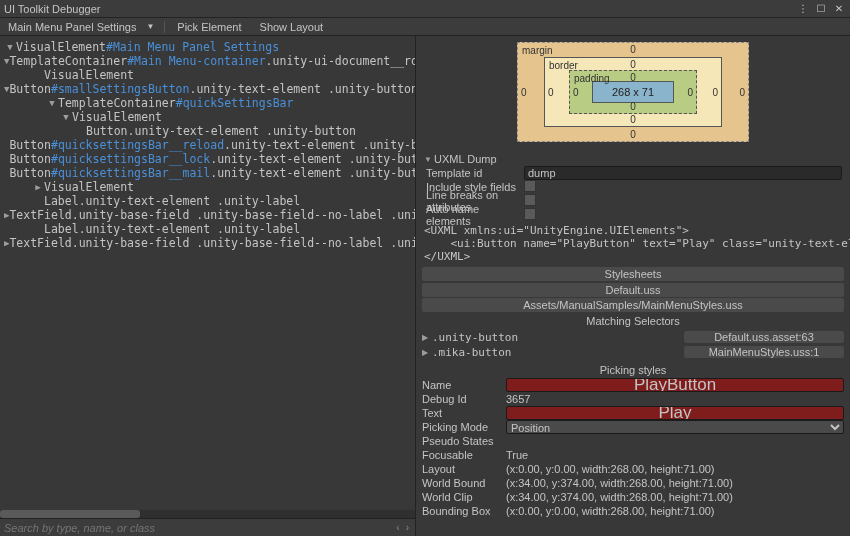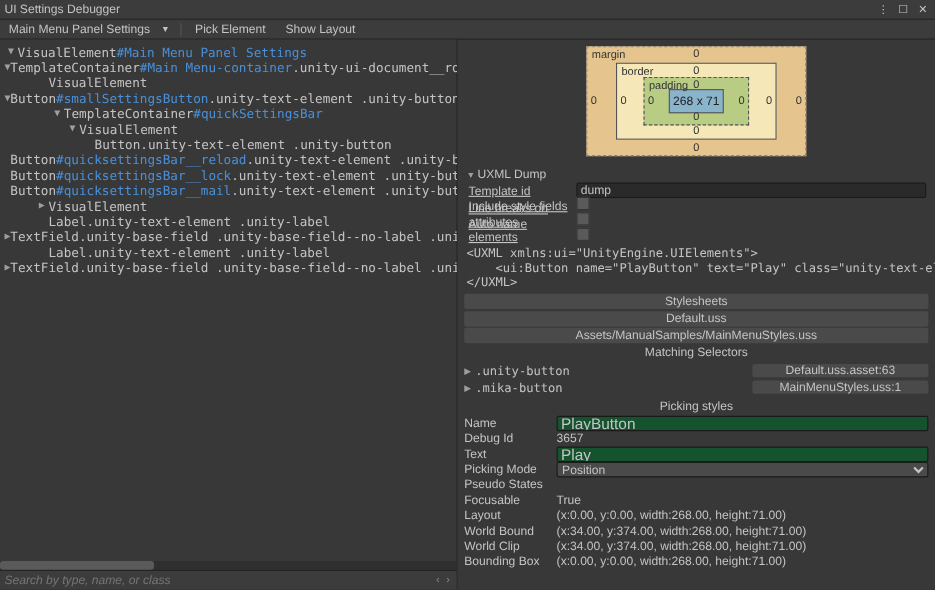--- a/index.html
+++ b/index.html
@@ -28,66 +28,66 @@
   .scroll-thumb { position: absolute; height: 8px; background: #5a5a5a; border-radius: 3px; }
   .searchbar { height: 18px; background: #3c3c3c; display: flex; align-items: center; padding: 0 4px; border-top: 1px solid #222; }
   .searchbar input { flex: 1; background: transparent; border: none; outline: none; color: #888; font-size: 11px; font-style: italic; }
   .searchbar .nav { display: flex; gap: 2px; margin-left: 4px; }
   .searchbar .nav span { cursor: pointer; color: #888; font-size: 10px; padding: 0 2px; }
   .right-panel { flex: 1; display: flex; flex-direction: column; background: #383838; overflow: hidden; }
   .right-scroll { flex: 1; overflow-y: auto; overflow-x: hidden; padding-top: 4px; }
 
   
   .boxmodel-wrap { display: flex; justify-content: center; padding: 2px 0 10px 0; }
-  .bm-margin { background: #e6c48d; border: 1px dashed #888; padding: 14px 26px 14px 26px; position: relative; width: 200px; }
+  .bm-margin { background: #e6c48d; border: 1px dashed #888; padding: 14px 26px 14px 26px; position: relative; width: 232px; }
   .bm-border { background: #f5e7b8; border: 1px solid #555; padding: 12px 24px; position: relative; }
   .bm-padding { background: #b8cc84; border: 1px dashed #555; padding: 10px 22px; position: relative; }
   .bm-content { background: #8ab3cc; border: 1px solid #555; height: 22px; display: flex; align-items: center; justify-content: center; color: #222; font-size: 11px; }
   .bm-label { position: absolute; top: 2px; left: 4px; font-size: 10px; color: #333; }
   .bm-num { position: absolute; font-size: 10px; color: #333; }
   .bm-top { top: 1px; left: 50%; transform: translateX(-50%); }
   .bm-bottom { bottom: 1px; left: 50%; transform: translateX(-50%); }
   .bm-left { left: 3px; top: 50%; transform: translateY(-50%); }
   .bm-right { right: 3px; top: 50%; transform: translateY(-50%); }
 
   .section { padding: 0 8px; margin-bottom: 2px; }
   .section .foldout { display: flex; align-items: center; cursor: pointer; height: 14px; }
   .section .foldout .arrow { width: 10px; font-size: 8px; color: #9e9e9e; }
-  .prop-row { display: flex; align-items: flex-end; height: 14px; text-decoration: underline; }
+  .prop-row { display: flex; align-items: center; height: 14px; }
   .prop-label { width: 100px; color: #c4c4c4; padding-left: 2px; }
   .prop-field { flex: 1; }
   .prop-field input.text { width: 100%; background: #2a2a2a; border: 1px solid #1a1a1a; color: #c4c4c4; font-size: 11px; padding: 0 3px; height: 14px; border-radius: 2px; }
   .chk { width: 12px; height: 12px; background: #5a5a5a; border: 1px solid #333; display: inline-block; }
   .uxml-out { background: #383838; border: none; color: #c4c4c4; font-family: "Consolas","Menlo",monospace; font-size: 11px; line-height: 13px; white-space: pre; padding: 2px 0 2px 0; }
 
   .hdr { text-align: center; background: #4a4a4a; color: #c4c4c4; height: 14px; line-height: 14px; margin: 2px 6px; border-radius: 2px; }
   .listitem { background: #4a4a4a; height: 14px; line-height: 14px; margin: 1px 6px; padding: 0 6px; color: #c4c4c4; text-align: center; border-radius: 2px; }
   .matchrow { display: flex; align-items: center; height: 14px; margin: 1px 6px; }
   .matchrow .arrow { width: 10px; font-size: 8px; color: #9e9e9e; }
   .matchrow .sel { flex: 1; color: #c4c4c4; font-family: "Consolas","Menlo",monospace; }
   .matchrow .src { background: #4a4a4a; padding: 0 6px; border-radius: 2px; width: 160px; text-align: center; }
 
   .styles-header { text-align: center; height: 16px; line-height: 16px; color: #c4c4c4; margin-top: 3px; }
   .style-prop { display: flex; align-items: center; height: 14px; padding: 0 6px; }
   .style-prop .slabel { width: 84px; color: #c4c4c4; }
   .style-prop .sval { flex: 1; }
-  .style-prop input.text { width: 100%; background: #14532d; border: 1px solid #1a1a1a; color: #c4c4c4; font-size: 14px; padding: 0 3px; height: 14px; border-radius: 2px; }
+  .style-prop input.text { width: 100%; background: #7f1d1d; border: 1px solid #1a1a1a; color: #c4c4c4; font-size: 17px; padding: 0 3px; height: 14px; border-radius: 2px; text-align: center; }
   .style-prop select.text { width: 100%; background: #4a4a4a; border: 1px solid #1a1a1a; color: #c4c4c4; font-size: 11px; height: 14px; border-radius: 2px; }
 
   ::-webkit-scrollbar { width: 10px; height: 10px; }
   ::-webkit-scrollbar-track { background: #2f2f2f; }
   ::-webkit-scrollbar-thumb { background: #5a5a5a; border-radius: 3px; }
 </style>
 </head>
 <body>
 
 <div class="window">
 
   <div class="titlebar">
-    <span class="title">UI Settings Debugger</span>
+    <span class="title">UI Toolkit Debugger</span>
     <div class="win-controls">
       <span>⋮</span>
       <span>☐</span>
       <span>✕</span>
     </div>
   </div>
 
   <div class="toolbar">
     <div class="dropdown">
       <span>Main Menu Panel Settings</span>

